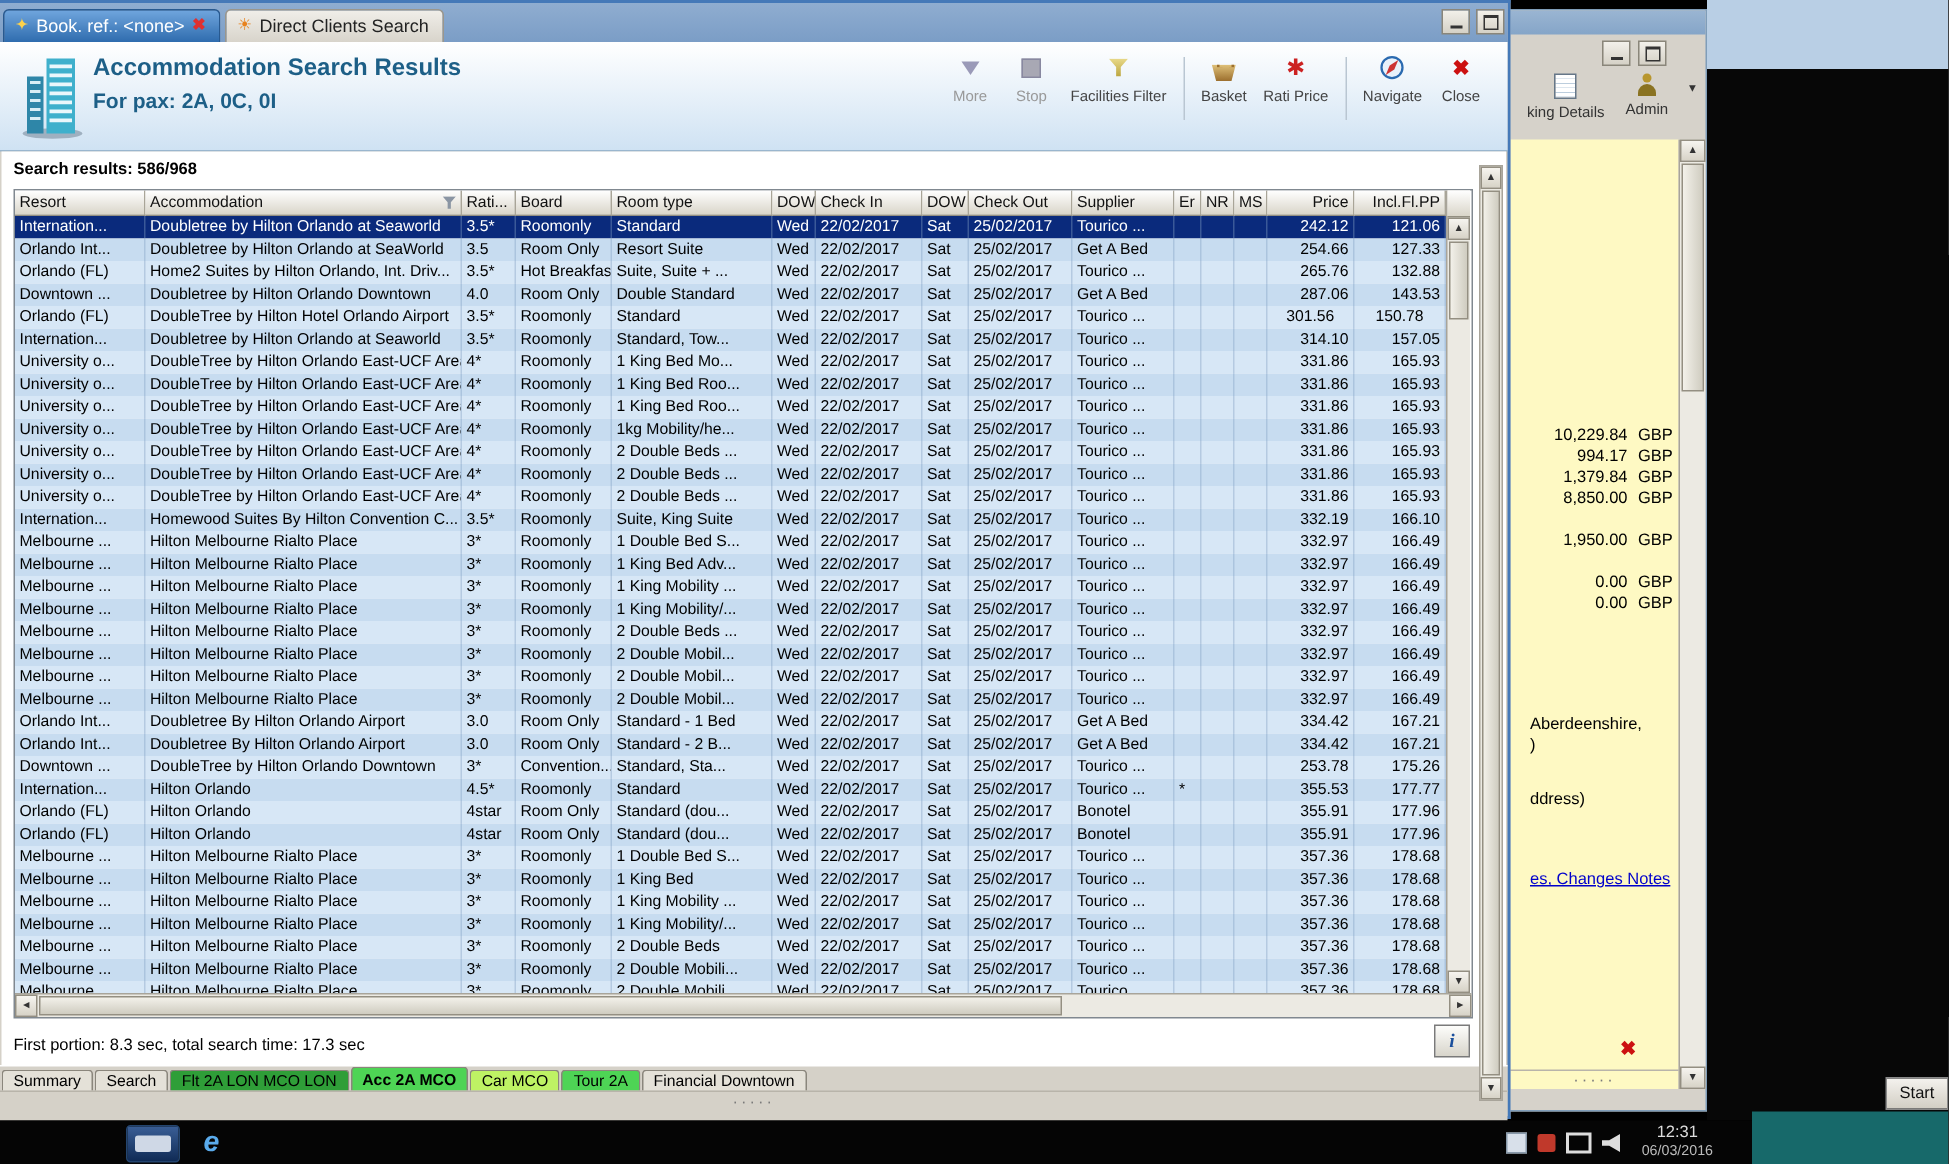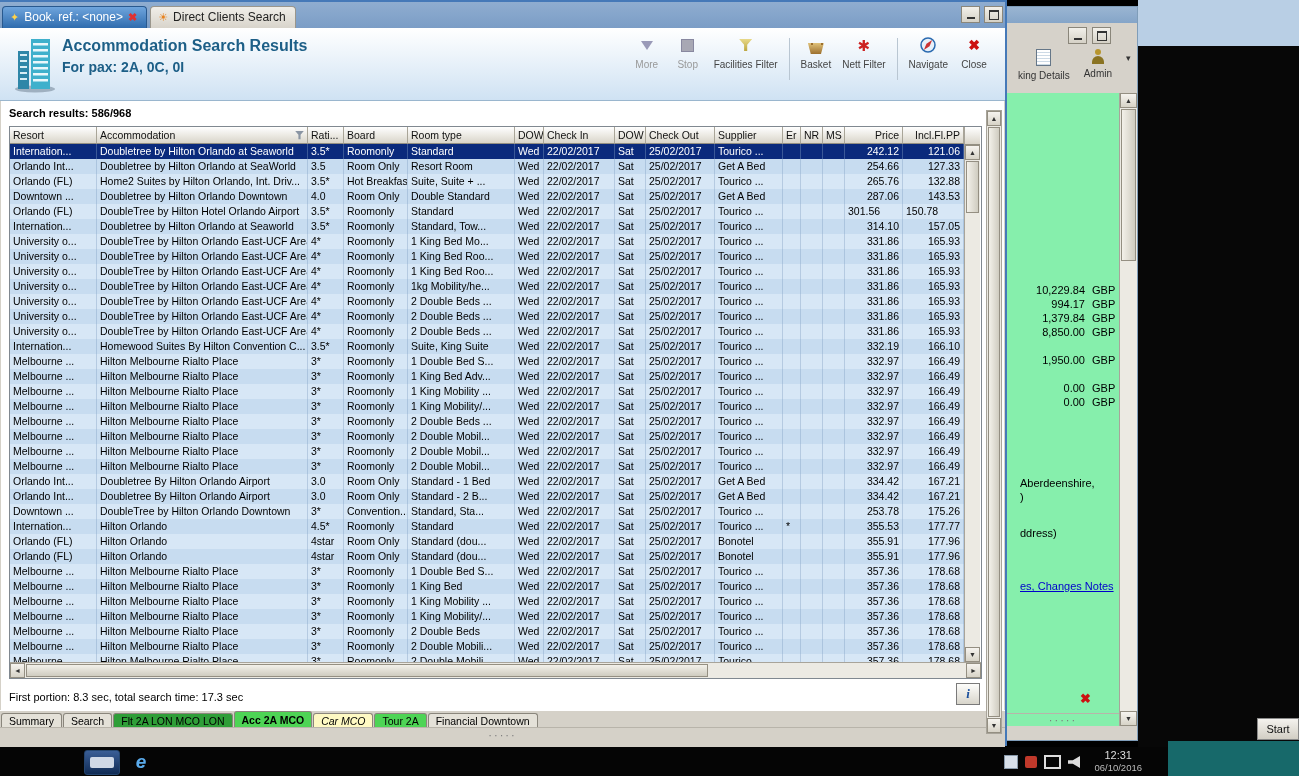--- a/index.html
+++ b/index.html
@@ -17,21 +17,21 @@
   .win-btn{width:17px;height:15px;background:linear-gradient(#f2f0ea,#d5d1c6);border:1px solid #8a867a;display:flex;align-items:center;justify-content:center;}
   .glyph-min{width:8px;height:2px;background:#333;margin-top:7px;}
   .glyph-max{width:8px;height:7px;border:1px solid #333;border-top-width:2px;}
   .sw-toolbar{position:absolute;left:0;top:38px;right:0;height:48px;display:flex;gap:14px;padding:4px 4px 0 12px;box-sizing:border-box;align-items:flex-start;}
   .sw-tool{display:flex;flex-direction:column;align-items:center;gap:4px;font-size:10px;color:#333;}
   .doc-icon{width:13px;height:15px;background:repeating-linear-gradient(#fff,#fff 2px,#9ab4cc 3px);border:1px solid #667788;}
   .person-icon{width:13px;height:15px;position:relative;}
   .person-icon::before{content:"";position:absolute;left:4px;top:0;width:6px;height:6px;border-radius:50%;background:#b8962e;}
   .person-icon::after{content:"";position:absolute;left:1px;top:7px;width:12px;height:8px;border-radius:6px 6px 0 0;background:#8a7322;}
   .sw-drop{font-size:9px;color:#333;margin-top:4px;}
-  .sw-content{position:absolute;left:0;top:86px;right:17px;bottom:14px;background:#86efac;overflow:hidden;}
+  .sw-content{position:absolute;left:0;top:86px;right:17px;bottom:14px;background:#fef9c3;overflow:hidden;}
   .amounts{position:absolute;top:190px;right:2px;text-align:right;}
   .amt-row{height:14px;line-height:14px;white-space:nowrap;}
   .amt-val{display:inline-block;min-width:62px;text-align:right;}
   .amt-cur{display:inline-block;width:26px;text-align:left;margin-left:7px;}
   .frag{position:absolute;left:14px;white-space:nowrap;}
   .frag1{top:384px;}
   .frag2{top:398px;}
   .frag3{top:434px;}
   .links{top:487px;color:#0000cc;text-decoration:underline;cursor:pointer;}
   .sw-close{position:absolute;left:74px;top:598px;color:#cc1111;font-weight:bold;font-size:13px;}
@@ -252,21 +252,21 @@
         <div class="tb-item">
           <span class="tb-icon">
               <span class="basket"></span>
             </span>
           <span>Basket</span>
         </div>
         <div class="tb-item">
           <span class="tb-icon">
               <span class="nett-ico">✱</span>
             </span>
-          <span>Nett Filter</span>
+          <span>Rati Price</span>
         </div>
         <div class="tb-sep"></div>
         <div class="tb-item">
           <span class="tb-icon">
             <svg width="18" height="18" viewBox="0 0 18 18">
               <circle cx="9" cy="9" r="7" fill="#e8f1fa" stroke="#2a6ab0" stroke-width="1.5"></circle>
               <polygon points="9,2.5 11,9 9,15.5 7,9" fill="#cc3333" transform="rotate(40 9 9)"></polygon>
             </svg>
           </span>
           <span>Navigate</span>
@@ -350,21 +350,21 @@
                   <div class="tcell" style="width: 22px;"></div>
                   <div class="tcell" style="width: 22px;"></div>
                   <div class="tcell" style="width: 58px; text-align: right;">242.12</div>
                   <div class="tcell" style="width: 61px; text-align: right;">121.06</div>
                 </div>
                 <div class="trow odd">
                   <div class="tcell" style="width: 87px;">Orlando Int...</div>
                   <div class="tcell" style="width: 211px;">Doubletree by Hilton Orlando at SeaWorld</div>
                   <div class="tcell" style="width: 36px;">3.5</div>
                   <div class="tcell" style="width: 64px;">Room Only</div>
-                  <div class="tcell" style="width: 107px;">Resort Room</div>
+                  <div class="tcell" style="width: 107px;">Resort Suite</div>
                   <div class="tcell" style="width: 29px;">Wed</div>
                   <div class="tcell" style="width: 71px;">22/02/2017</div>
                   <div class="tcell" style="width: 31px;">Sat</div>
                   <div class="tcell" style="width: 69px;">25/02/2017</div>
                   <div class="tcell" style="width: 68px;">Get A Bed</div>
                   <div class="tcell" style="width: 18px;"></div>
                   <div class="tcell" style="width: 22px;"></div>
                   <div class="tcell" style="width: 22px;"></div>
                   <div class="tcell" style="width: 58px; text-align: right;">254.66</div>
                   <div class="tcell" style="width: 61px; text-align: right;">127.33</div>
@@ -410,22 +410,22 @@
                   <div class="tcell" style="width: 64px;">Roomonly</div>
                   <div class="tcell" style="width: 107px;">Standard</div>
                   <div class="tcell" style="width: 29px;">Wed</div>
                   <div class="tcell" style="width: 71px;">22/02/2017</div>
                   <div class="tcell" style="width: 31px;">Sat</div>
                   <div class="tcell" style="width: 69px;">25/02/2017</div>
                   <div class="tcell" style="width: 68px;">Tourico ...</div>
                   <div class="tcell" style="width: 18px;"></div>
                   <div class="tcell" style="width: 22px;"></div>
                   <div class="tcell" style="width: 22px;"></div>
-                  <div class="tcell" style="width: 58px; text-align: left;">301.56</div>
-                  <div class="tcell" style="width: 61px; text-align: left;">150.78</div>
+                  <div class="tcell" style="width: 58px; text-align: center;">301.56</div>
+                  <div class="tcell" style="width: 61px; text-align: center;">150.78</div>
                 </div>
                 <div class="trow odd">
                   <div class="tcell" style="width: 87px;">Internation...</div>
                   <div class="tcell" style="width: 211px;">Doubletree by Hilton Orlando at Seaworld</div>
                   <div class="tcell" style="width: 36px;">3.5*</div>
                   <div class="tcell" style="width: 64px;">Roomonly</div>
                   <div class="tcell" style="width: 107px;">Standard, Tow...</div>
                   <div class="tcell" style="width: 29px;">Wed</div>
                   <div class="tcell" style="width: 71px;">22/02/2017</div>
                   <div class="tcell" style="width: 31px;">Sat</div>
@@ -950,21 +950,21 @@
 
       <div class="status">First portion: 8.3 sec, total search time: 17.3 sec</div>
       <div class="info-btn">i</div>
     </div>
 
     <div class="bottom-tabs">
         <div class="btab" style="background: rgb(228, 225, 216);">Summary</div>
         <div class="btab" style="background: rgb(228, 225, 216);">Search</div>
         <div class="btab" style="background: rgb(47, 158, 56);">Flt 2A LON MCO LON</div>
         <div class="btab active" style="background: rgb(78, 212, 85);">Acc 2A MCO</div>
-        <div class="btab" style="background: #fef9c3; font-style: italic;">Car MCO</div>
+        <div class="btab" style="background: #bef264;">Car MCO</div>
         <div class="btab" style="background: rgb(78, 212, 85);">Tour 2A</div>
         <div class="btab" style="background: rgb(228, 225, 216);">Financial Downtown</div>
       </div>
     <div class="splitter">·····</div>
 
     <div class="form-vscroll">
       <div class="sb-btn">▲</div>
       <div class="fv-thumb"></div>
       <div class="sb-btn">▼</div>
     </div>
@@ -976,17 +976,17 @@
     <div class="task-icon1"></div>
     <div class="task-icon2">e</div>
     <div class="tray">
       <div class="tray-ico1"></div>
       <div class="tray-ico2"></div>
       <div class="tray-ico3"></div>
       <div class="tray-ico4"></div>
     </div>
     <div class="clock">
       <div class="clock-time">12:31</div>
-      <div class="clock-date">06/10/2016</div>
+      <div class="clock-date">06/03/2016</div>
     </div>
   </div>
 
 </div>
 
 </body></html>

